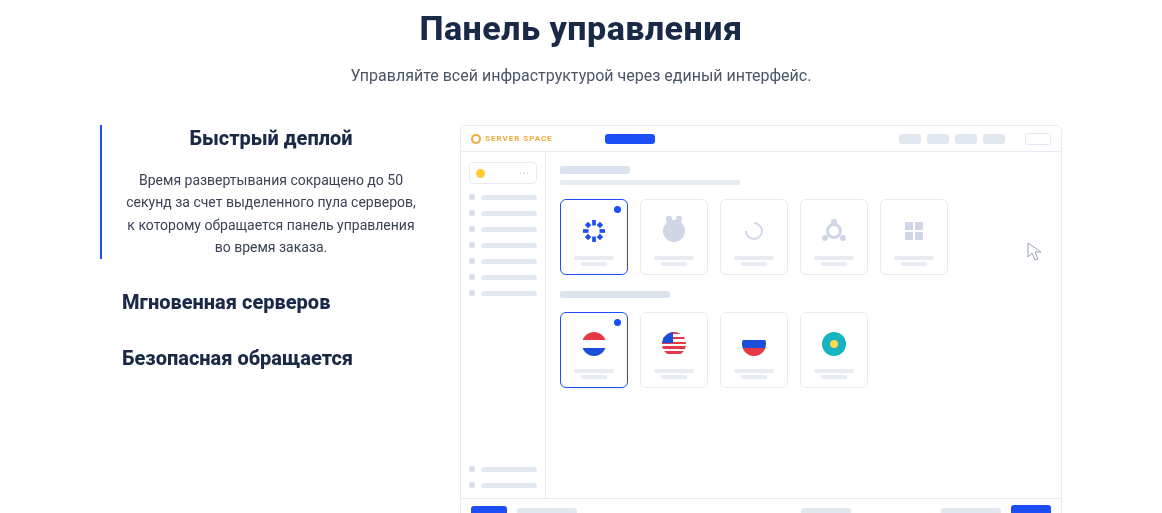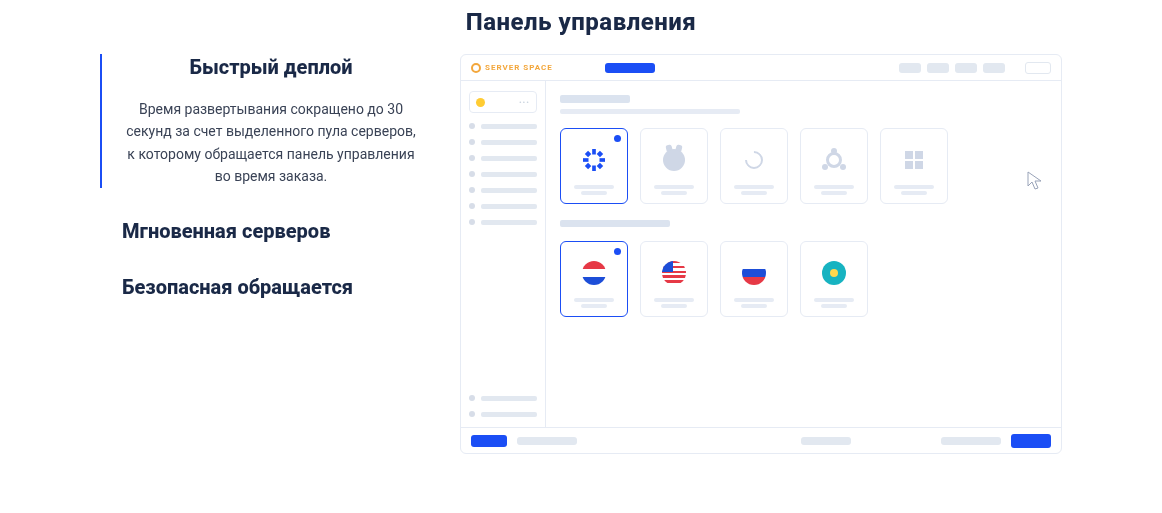--- a/index.html
+++ b/index.html
@@ -7,21 +7,21 @@
   font-family: -apple-system, BlinkMacSystemFont, "Segoe UI", Roboto, Arial, sans-serif;
   background: #fff;
   color: #1a2947;
   width: 1162px;
   height: 513px;
   overflow: hidden;
 }
 .page { padding: 8px 0; }
 .page-title {
   text-align: center;
-  font-size: 24px;
+  font-size: 34px;
   font-weight: 800;
   color: #1a2947;
   margin-bottom: 18px;
   letter-spacing: 0.5px;
 }
 .page-subtitle {
   text-align: center;
   font-size: 16px;
   color: #4a5568;
   margin-bottom: 40px;
@@ -164,26 +164,27 @@
   width: 24px; height: 24px; border-radius: 50%; overflow: hidden;
   display: flex; flex-direction: column; position: relative;
 }
 .flag .stripe { flex: 1; }
 </style>
 </head>
 <body>
 
 <div class="page">
   <h1 class="page-title">Панель управления</h1>
+  <p class="page-subtitle">Управляйте всей инфраструктурой через единый интерфейс.</p>
 
   <div class="content-row">
     <div class="left-col">
       <div class="feature-block active">
         <div class="feature-heading">Быстрый деплой</div>
-        <div class="feature-desc">Время развертывания сокращено до 30 секунд за счет выделенного пула серверов, к которому обращается панель управления во время заказа.</div>
+        <div class="feature-desc">Время развертывания сокращено до 50 секунд за счет выделенного пула серверов, к которому обращается панель управления во время заказа.</div>
       </div>
       <div class="feature-block">
         <div class="feature-heading">Мгновенная серверов</div>
       </div>
       <div class="feature-block">
         <div class="feature-heading">Безопасная обращается</div>
       </div>
     </div>
 
     <div class="right-col">

